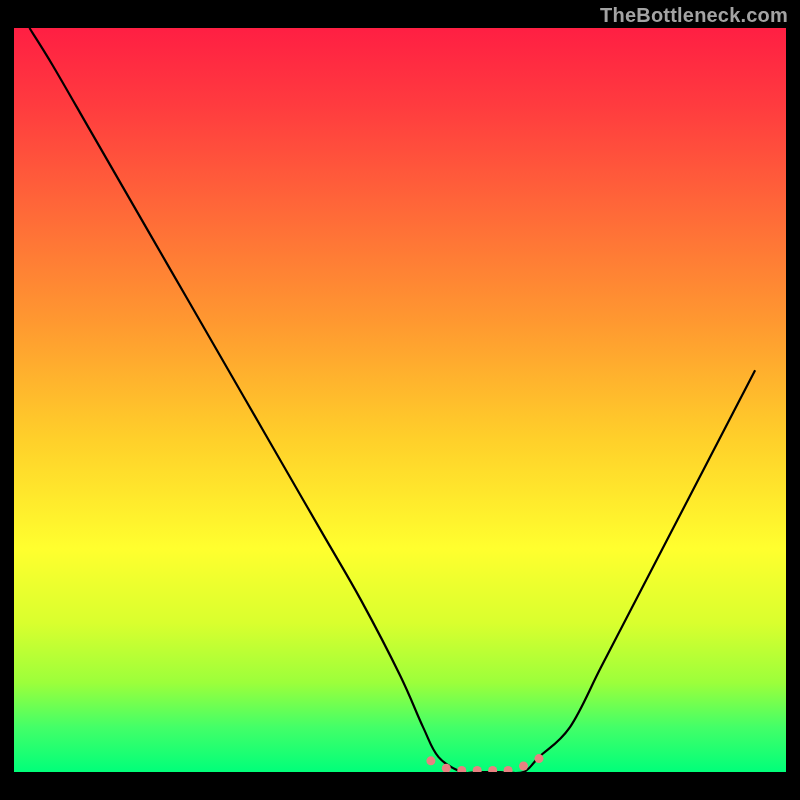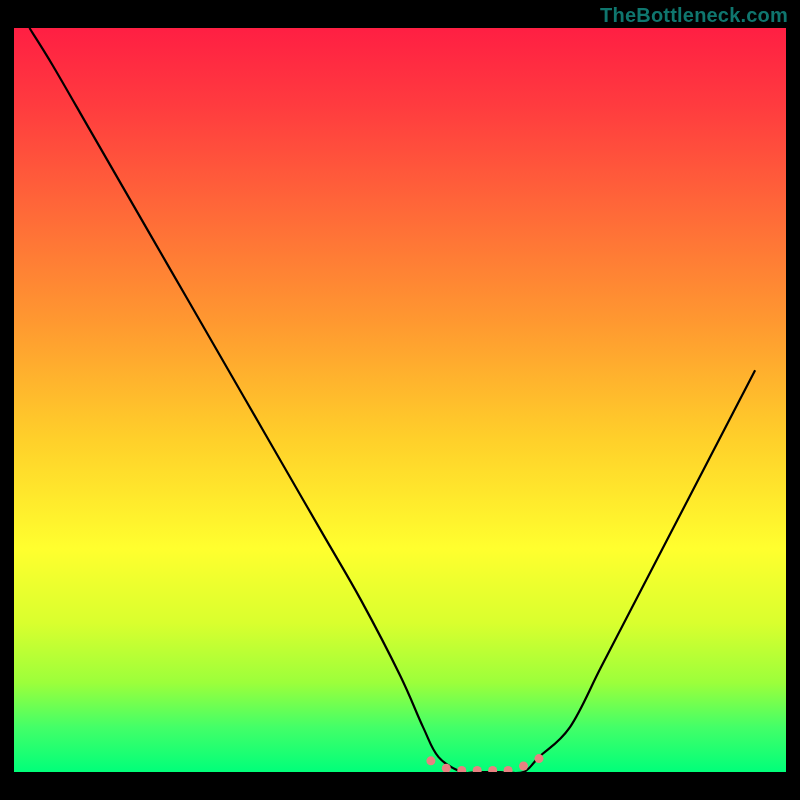--- a/index.html
+++ b/index.html
@@ -8,21 +8,21 @@
     height: 800px;
     background: #000000;
     position: relative;
     font-family: Arial, Helvetica, sans-serif;
     overflow: hidden;
   }
   .watermark {
     position: absolute;
     top: 4px;
     right: 12px;
-    color: #0f766e;
+    color: #a3a3a3;
     font-size: 20px;
     font-weight: 600;
     letter-spacing: 0.2px;
     z-index: 5;
     text-align: center;
   }
   .plot-box {
     position: absolute;
     left: 14px;
     right: 14px;

